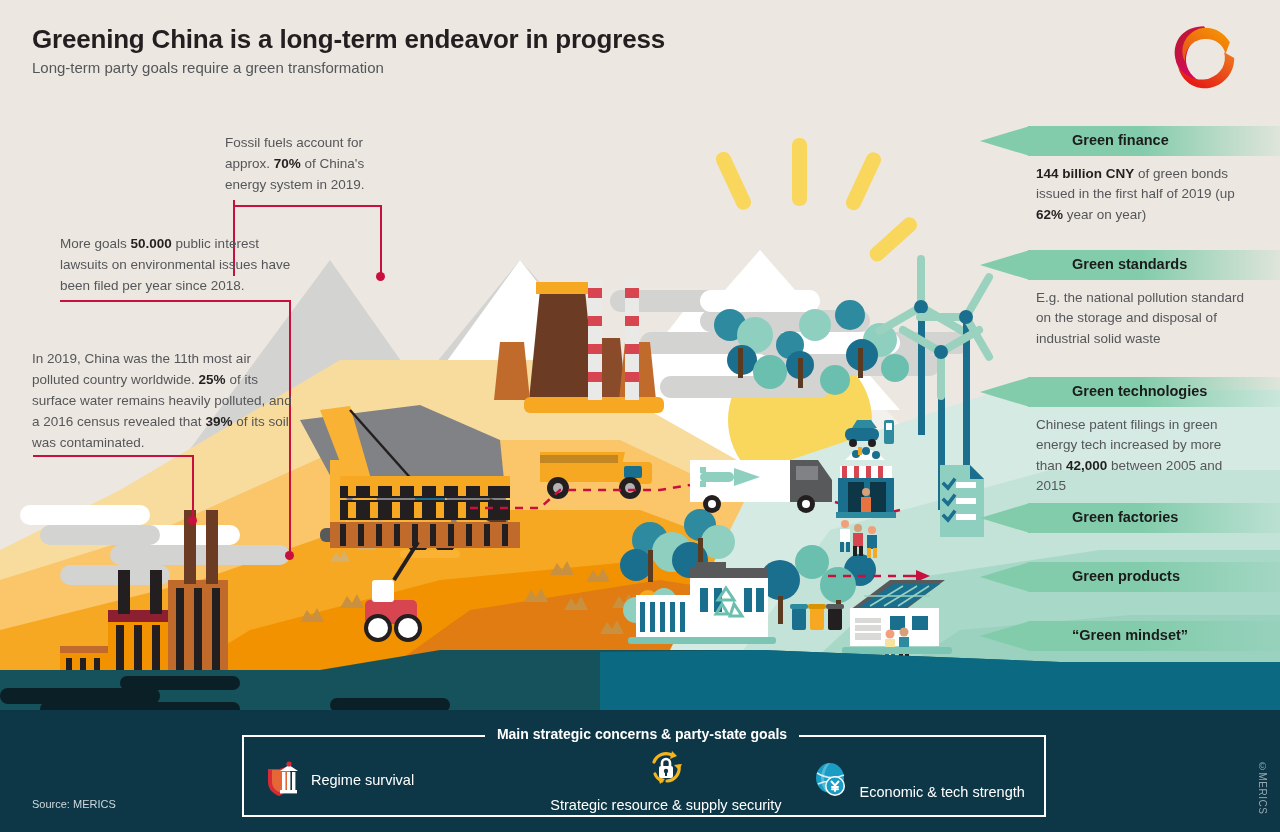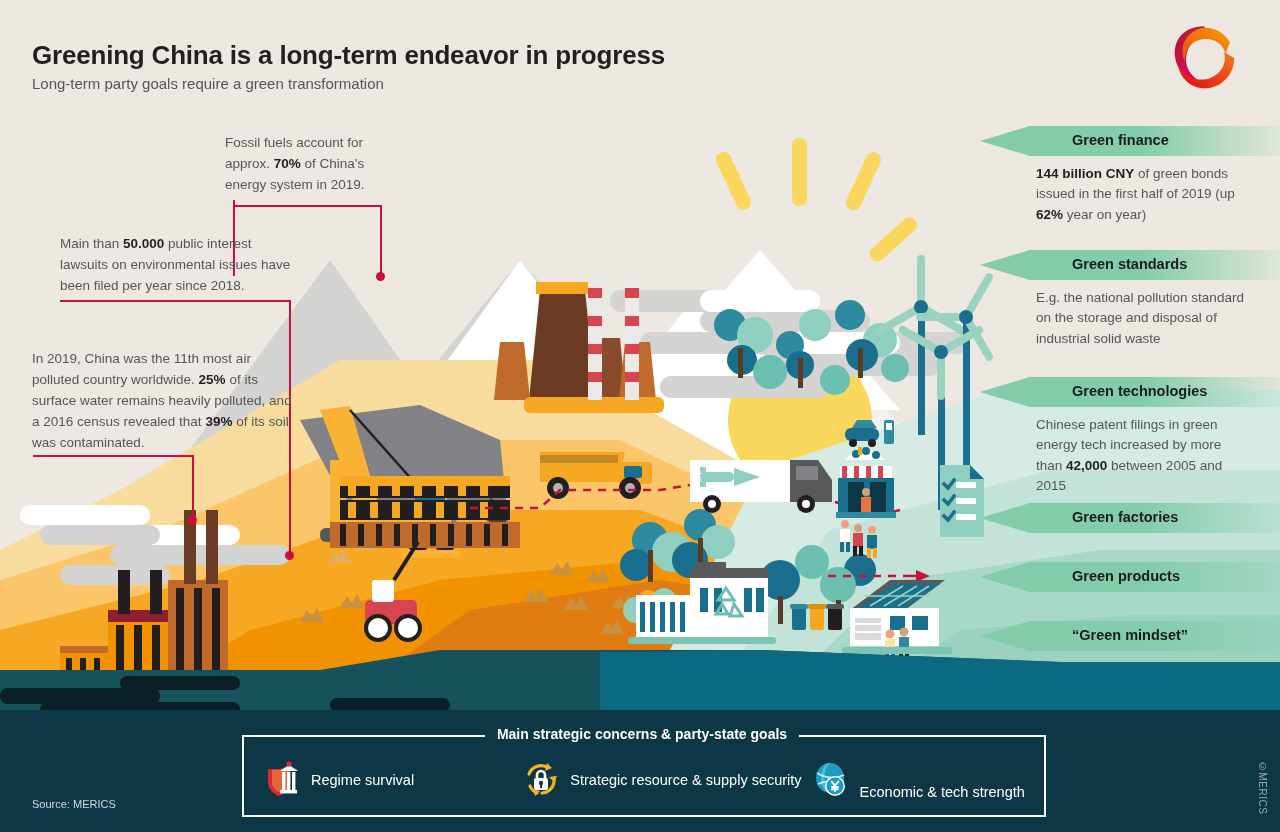--- a/index.html
+++ b/index.html
@@ -4,21 +4,21 @@
 <style>
   html,body{margin:0;padding:0;}
   body{
     width:1280px;height:832px;overflow:hidden;
     font-family:"Liberation Sans","DejaVu Sans",sans-serif;
     background:#ece8e1;position:relative;
   }
   #root{position:absolute;inset:0;}
 
   
-  .header{position:absolute;left:32px;top:24px;margin-top:16px;}
+  .header{position:absolute;left:32px;top:24px;}
   .title{font-size:26px;font-weight:bold;color:#231f20;letter-spacing:-0.2px;white-space:nowrap;}
   .subtitle{font-size:15px;color:#55565a;margin-top:4px;white-space:nowrap;font-weight:400;}
 
   .logo{position:absolute;right:40px;top:22px;width:72px;height:72px;}
 
   
   .scene{position:absolute;left:0;top:110px;width:1280px;height:600px;overflow:hidden;}
 
   
   .callout{position:absolute;font-size:13.5px;line-height:1.55;color:#55565a;}
@@ -48,21 +48,21 @@
   .source{position:absolute;left:32px;bottom:22px;font-size:11px;color:#cfd9dd;}
   .copyright{position:absolute;right:12px;bottom:18px;font-size:10px;color:#95a8b0;
     writing-mode:vertical-rl;letter-spacing:0.5px;}
   .legendbox{position:absolute;left:242px;top:735px;width:800px;height:78px;
     border:2px solid #ffffff;}
   .legend-title{position:absolute;left:242px;top:725px;width:800px;text-align:center;}
   .legend-title span{background:#0d3747;padding:0 12px;font-size:14px;font-weight:bold;color:#fff;}
   .legend-items{position:absolute;left:244px;top:750px;width:796px;height:60px;display:flex;align-items:center;}
   .legend-item{display:flex;align-items:center;gap:9px;}
   .li1{margin-left:18px;width:260px;}
-  .li2{width:290px;}
+  .li2{width:290px;flex-direction:column;}
   .li3{width:230px;align-items:flex-end;}
   .legend-label{font-size:14.5px;color:#ffffff;white-space:nowrap;}
 </style>
 </head>
 <body>
 
 <div id="root">
 
   <div class="header">
     <div class="title">Greening China is a long-term endeavor in progress</div>
@@ -680,21 +680,21 @@
 
   <div class="callout c1">
     <span>Fossil fuels account for approx. </span><b>70%</b><span> of China's energy system in 2019.</span>
   </div>
   <div class="leader leader-v" style="left:233px;top:200px;height:76px;"></div>
   <div class="dot" style="left:376px;top:272px;"></div>
   <div class="leader leader-h" style="left:233px;top:205px;width:148px;"></div>
   <div class="leader leader-v" style="left:380px;top:205px;height:72px;"></div>
 
   <div class="callout c2">
-    <span>Main than </span><b>50.000</b><span> public interest lawsuits on environmental issues have been filed per year since 2018.</span>
+    <span>More goals </span><b>50.000</b><span> public interest lawsuits on environmental issues have been filed per year since 2018.</span>
   </div>
   <div class="leader leader-h" style="left:60px;top:300px;width:230px;"></div>
   <div class="leader leader-v" style="left:289px;top:300px;height:255px;"></div>
   <div class="dot" style="left:285px;top:551px;"></div>
 
   <div class="callout c3">
     <span>In 2019, China was the 11th most air polluted country worldwide. </span><b>25%</b><span> of its surface water remains heavily polluted, and a 2016 census revealed that </span><b>39%</b><span> of its soil was contaminated.</span>
   </div>
   <div class="leader leader-h" style="left:33px;top:455px;width:160px;"></div>
   <div class="leader leader-v" style="left:192px;top:455px;height:65px;"></div>

